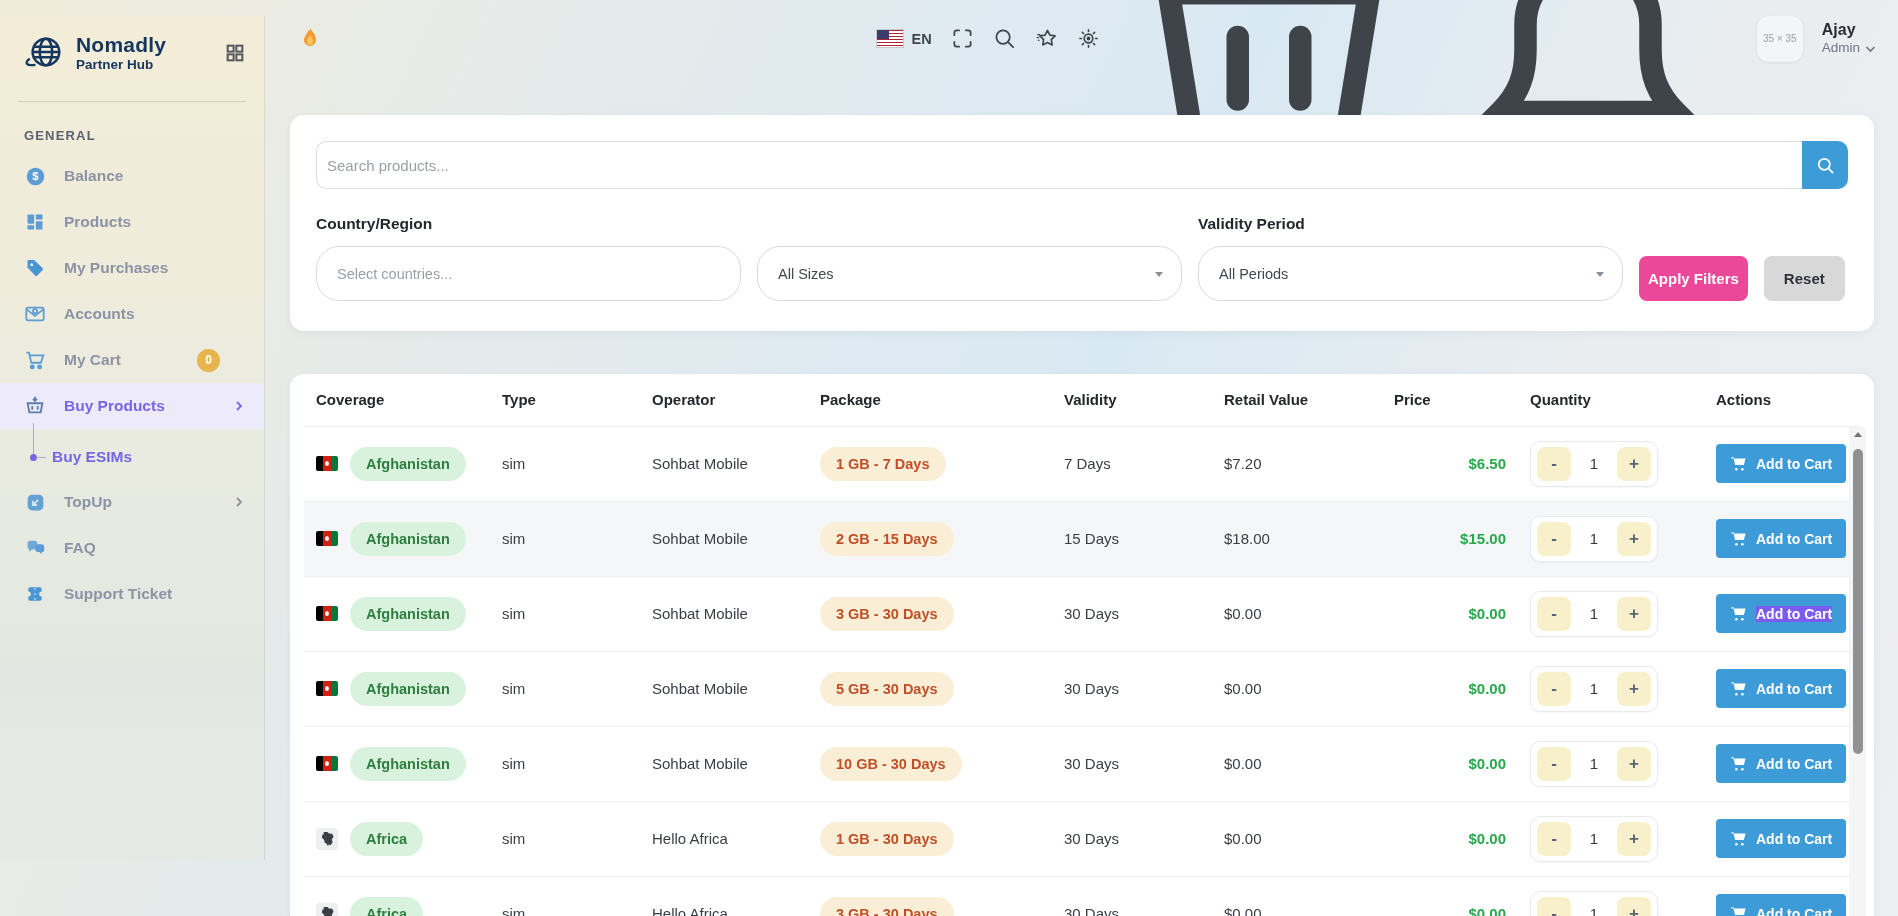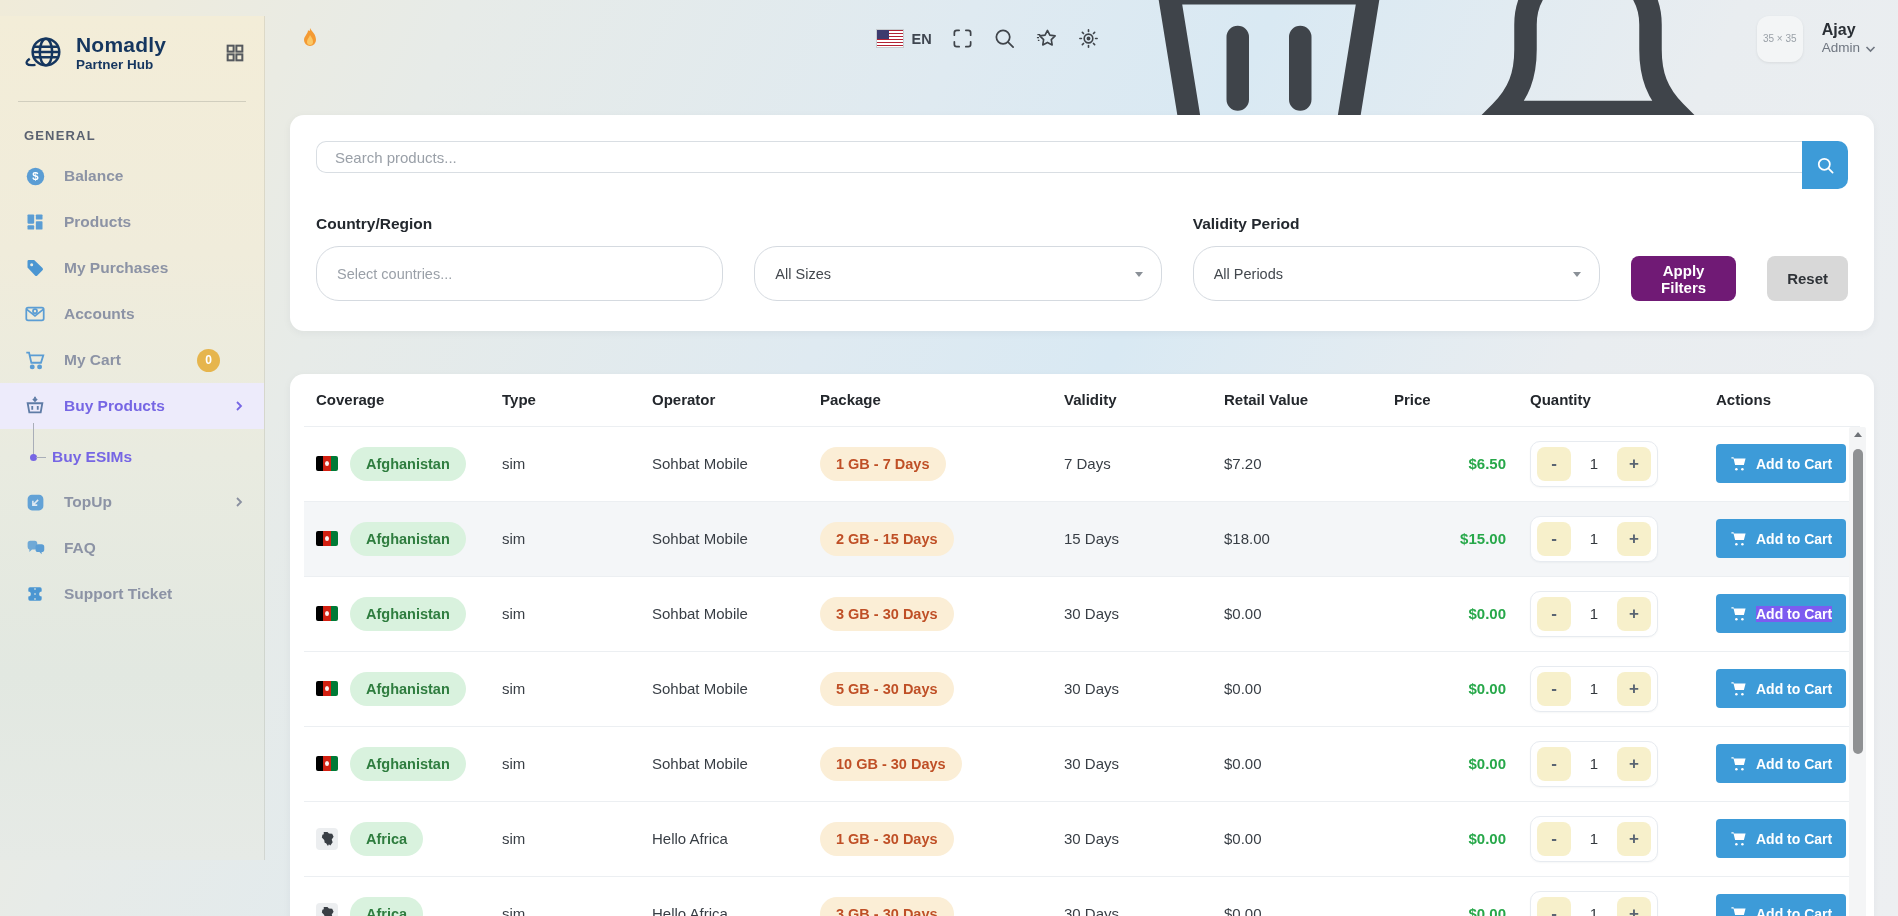--- a/index.html
+++ b/index.html
@@ -49,32 +49,32 @@
   .badge-wrap { position:relative; cursor:pointer; }
   .avatar { width:46px; height:46px; border-radius:12px; background:#f3f5f6; box-shadow:0 1px 3px rgba(0,0,0,0.08); display:flex; align-items:center; justify-content:center; font-size:10px; color:#9aa1a8; cursor:pointer; }
   .user-block { line-height:1.25; cursor:pointer; }
   .user-name { font-size:16px; font-weight:700; color:#2a2f35; }
   .user-role { font-size:13.5px; color:#6f7680; display:flex; align-items:center; gap:5px; }
 
   
   .main { position:absolute; left:265px; top:77px; right:0; bottom:0; padding:38px 24px 0 25px; }
   .filter-card { background:#fff; border-radius:14px; box-shadow:0 2px 8px rgba(30,40,60,0.05); padding:26px 26px 30px 26px; }
   .search-row { display:flex; }
-  .search-input { flex:1; height:32px; border:1px solid #d9dee3; border-right:none; border-radius:10px 0 0 10px; padding:0 18px; font-size:15px; color:#30353b; outline:none; font-family:"Liberation Sans",sans-serif; }
+  .search-input { flex:1; height:48px; border:1px solid #d9dee3; border-right:none; border-radius:10px 0 0 10px; padding:0 10px; font-size:15px; color:#30353b; outline:none; font-family:"Liberation Sans",sans-serif; }
   .search-input::placeholder { color:#9aa0a8; }
   .search-btn { width:46px; height:48px; border:none; border-radius:0 10px 10px 0; background:#3d9bd8; cursor:pointer; display:flex; align-items:center; justify-content:center; }
-  .filter-row { display:flex; align-items:flex-end; gap:31px; margin-top:26px; }
+  .filter-row { display:flex; align-items:flex-end; gap:16px; margin-top:26px; }
   .filter-group { width:425px; }
   .filter-label { font-size:15.5px; font-weight:700; color:#23282e; margin-bottom:13px; }
   .select-box { position:relative; height:55px; border:1px solid #d5dae0; border-radius:23px; background:#fff; display:flex; align-items:center; padding:0 40px 0 20px; font-size:14.5px; cursor:pointer; }
   .select-box.placeholder { color:#9aa0a8; }
   .select-box.value { color:#43484e; }
   .select-caret { position:absolute; right:18px; top:50%; margin-top:-2px; width:0; height:0; border-left:4.5px solid transparent; border-right:4.5px solid transparent; border-top:5.5px solid #8a9097; }
   .btn { height:45px; border:none; border-radius:8px; font-size:15px; font-weight:700; cursor:pointer; font-family:"Liberation Sans",sans-serif; }
-  .btn-apply { background:#701a75; color:#fff; padding:0 9px; }
+  .btn-apply { background:#ec4899; color:#fff; padding:0 9px; }
   .btn-reset { background:#d8d8d8; color:#2f3338; padding:0 20px; font-weight:600; }
 
   
   .table-card { position:relative; margin-top:43px; background:#fff; border-radius:14px; box-shadow:0 2px 8px rgba(30,40,60,0.05); height:567px; overflow:hidden; padding:0 30px 0 14px; }
   table { width:100%; border-collapse:collapse; table-layout:fixed; }
   th { text-align:left; font-size:15px; font-weight:700; color:#23272c; height:52px; padding:0 12px; }
   td { height:75px; padding:0 12px; font-size:15px; color:#383e45; border-top:1px solid #eceff2; }
   tr.highlighted td { background:#f4f6f8; }
   .cov-cell { display:flex; align-items:center; gap:12px; }
   .flag-af { width:22px; height:15px; border-radius:2px; flex:0 0 auto; position:relative;

